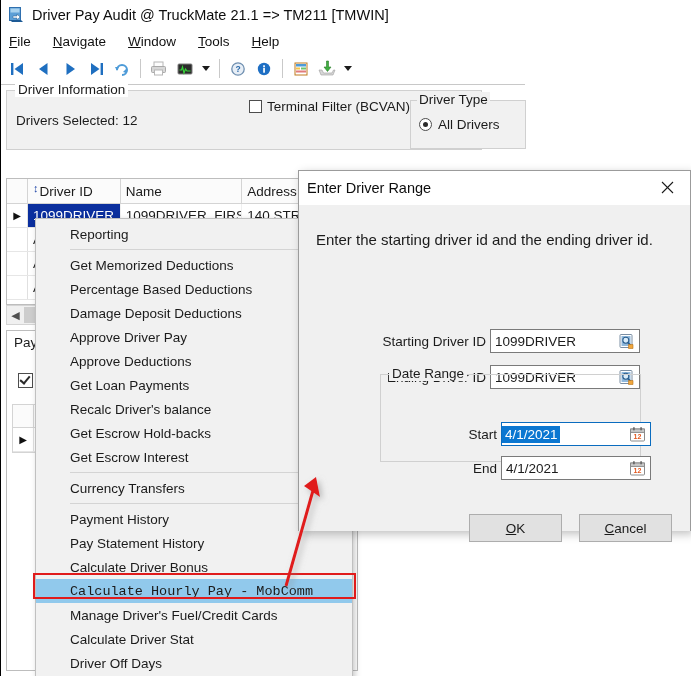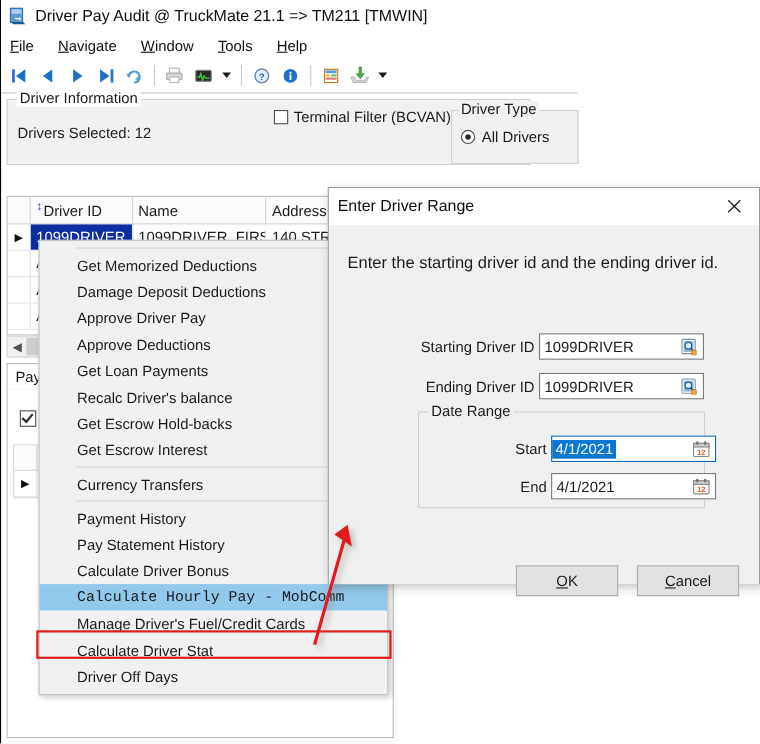--- a/index.html
+++ b/index.html
@@ -432,20 +432,21 @@
     position: absolute;
     left: 17px; top: 26px;
     font-size: 15px;
     color: #1b1b1b;
     white-space: nowrap;
   }
   .fld-row {
     position: absolute;
     display: flex;
     align-items: center;
+    margin-top: 26px;
   }
   .fld-label {
     font-size: 13.5px;
     color: #1b1b1b;
     text-align: right;
     white-space: nowrap;
     margin-right: 4px;
   }
   .txtbox {
     height: 24px;
@@ -709,23 +710,29 @@
       <div class="grid-row">
         <div class="gr-ind">▶</div>
         <div class="gr-cell" style="width:60px">U</div>
       </div>
     </div>
   </div>
 
 </div>
 
 <div class="ctxmenu">
+  <div class="ctx-item">
+        <span>Reporting</span>
+      </div>
   <div class="ctx-sep"></div>
   <div class="ctx-item">
         <span>Get Memorized Deductions</span>
+      </div>
+  <div class="ctx-item">
+        <span>Percentage Based Deductions</span>
       </div>
   <div class="ctx-item">
         <span>Damage Deposit Deductions</span>
       </div>
   <div class="ctx-item">
         <span>Approve Driver Pay</span>
       </div>
   <div class="ctx-item">
         <span>Approve Deductions</span>
       </div>

